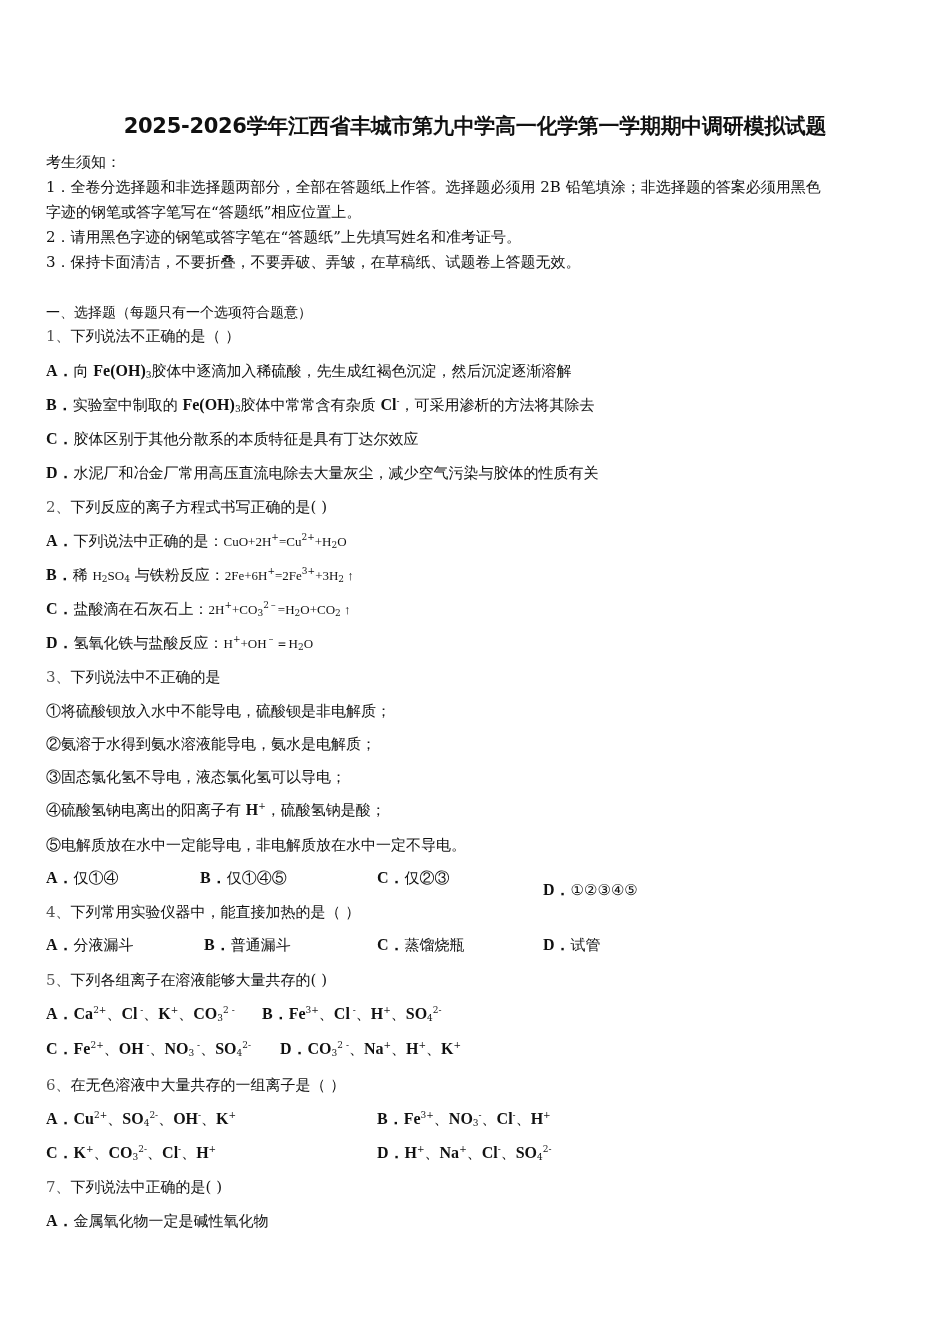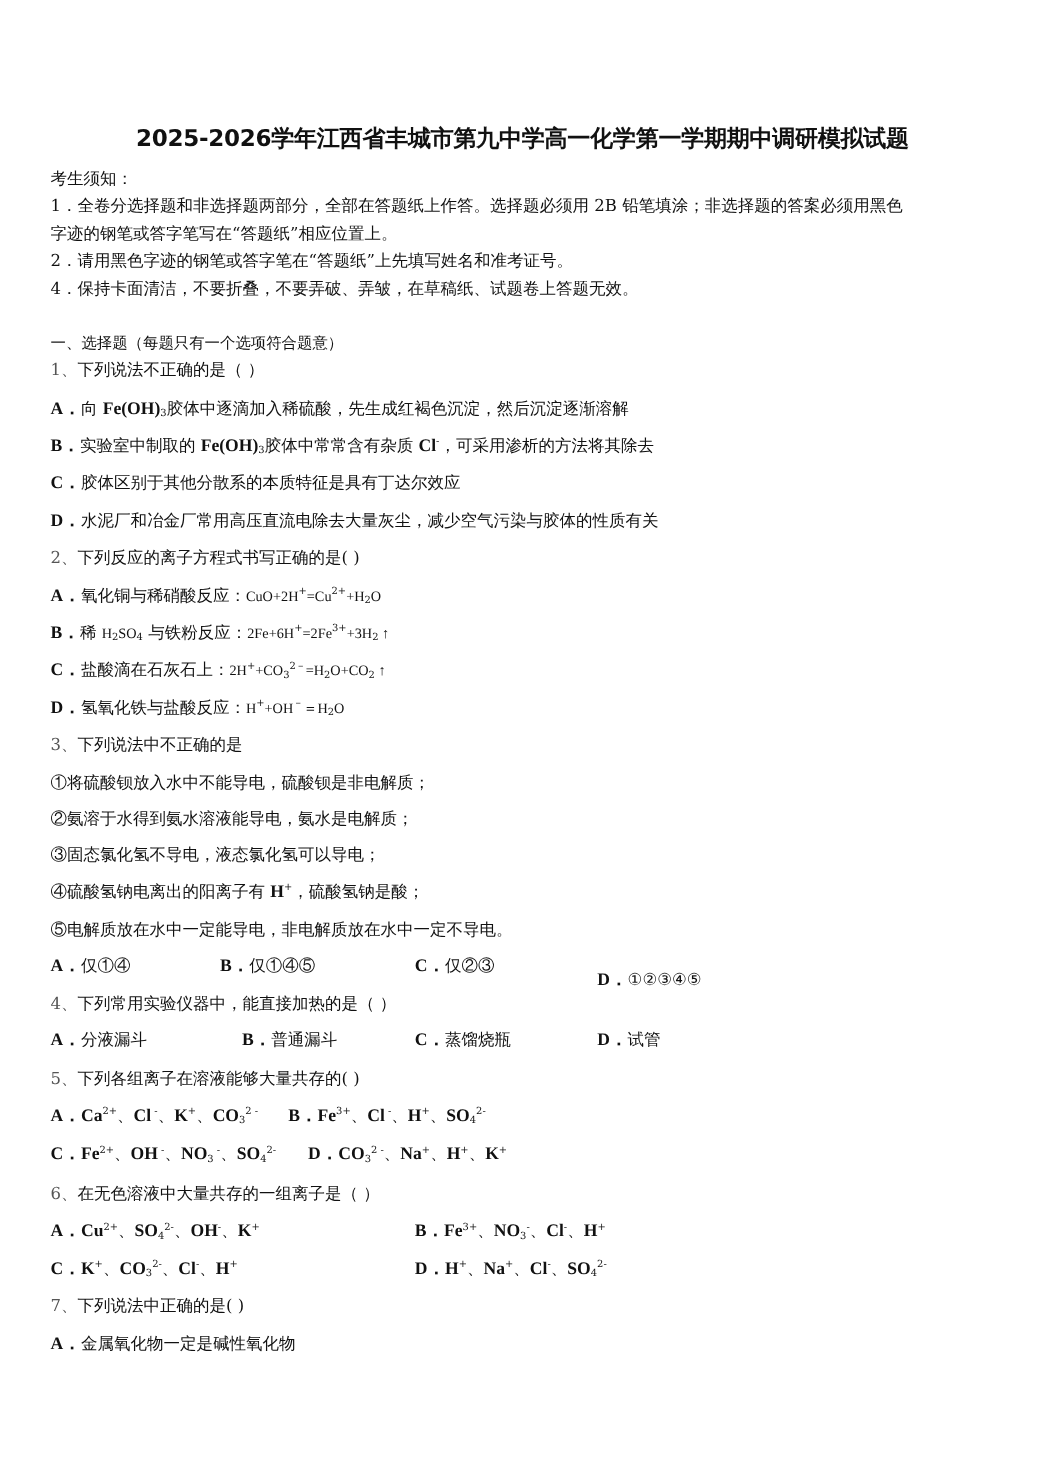--- a/index.html
+++ b/index.html
@@ -31,36 +31,36 @@
 <body>
 
 <div class="page">
 
   <div class="title">2025-2026学年江西省丰城市第九中学高一化学第一学期期中调研模拟试题</div>
 
   <div class="line notice" style="top:152px">考生须知：</div>
   <div class="line notice" style="top:177px">1．全卷分选择题和非选择题两部分，全部在答题纸上作答。选择题必须用 2B 铅笔填涂；非选择题的答案必须用黑色</div>
   <div class="line notice" style="top:202px">字迹的钢笔或答字笔写在“答题纸”相应位置上。</div>
   <div class="line notice" style="top:227px">2．请用黑色字迹的钢笔或答字笔在“答题纸”上先填写姓名和准考证号。</div>
-  <div class="line notice" style="top:252px">4．保持卡面清洁，不要折叠，不要弄破、弄皱，在草稿纸、试题卷上答题无效。</div>
+  <div class="line notice" style="top:252px">3．保持卡面清洁，不要折叠，不要弄破、弄皱，在草稿纸、试题卷上答题无效。</div>
 
   <div class="line" style="top:302px">一、选择题（每题只有一个选项符合题意）</div>
 
   <div class="line q-stem" style="top:326px">
     <span class="qnum">1、</span><span>下列说法不正确的是（    ）</span>
   </div>
   <div class="line opt" style="top:361px"><span class="letter">A．</span><span><span>向 </span><span class="b">Fe(OH)</span><sub>3</sub><span>胶体中逐滴加入稀硫酸，先生成红褐色沉淀，然后沉淀逐渐溶解</span></span></div>
   <div class="line opt" style="top:395px"><span class="letter">B．</span><span><span>实验室中制取的 </span><span class="b">Fe(OH)</span><sub>3</sub><span>胶体中常常含有杂质 </span><span class="b">Cl</span><sup>-</sup><span>，可采用渗析的方法将其除去</span></span></div>
   <div class="line opt" style="top:429px"><span class="letter">C．</span><span><span>胶体区别于其他分散系的本质特征是具有丁达尔效应</span></span></div>
   <div class="line opt" style="top:463px"><span class="letter">D．</span><span><span>水泥厂和冶金厂常用高压直流电除去大量灰尘，减少空气污染与胶体的性质有关</span></span></div>
 
   <div class="line q-stem" style="top:497px">
     <span class="qnum">2、</span><span>下列反应的离子方程式书写正确的是(        )</span>
   </div>
-  <div class="line opt" style="top:531px"><span class="letter">A．</span><span><span>氧化铜与稀硝酸反应：</span><span class="f">CuO+2H</span><sup>+</sup><span class="f">=Cu</span><sup>2+</sup><span class="f">+H</span><sub>2</sub><span class="f">O</span></span></div>
+  <div class="line opt" style="top:531px"><span class="letter">A．</span><span><span>下列说法中正确的是：</span><span class="f">CuO+2H</span><sup>+</sup><span class="f">=Cu</span><sup>2+</sup><span class="f">+H</span><sub>2</sub><span class="f">O</span></span></div>
   <div class="line opt" style="top:565px"><span class="letter">B．</span><span><span>稀 </span><span class="f">H</span><sub>2</sub><span class="f">SO</span><sub>4</sub><span> 与铁粉反应：</span><span class="f">2Fe+6H</span><sup>+</sup><span class="f">=2Fe</span><sup>3+</sup><span class="f">+3H</span><sub>2</sub><span class="f"> ↑</span></span></div>
   <div class="line opt" style="top:599px"><span class="letter">C．</span><span><span>盐酸滴在石灰石上：</span><span class="f">2H</span><sup>+</sup><span class="f">+CO</span><sub>3</sub><sup>2－</sup><span class="f">=H</span><sub>2</sub><span class="f">O+CO</span><sub>2</sub><span class="f"> ↑</span></span></div>
   <div class="line opt" style="top:633px"><span class="letter">D．</span><span><span>氢氧化铁与盐酸反应：</span><span class="f">H</span><sup>+</sup><span class="f">+OH</span><sup>－</sup><span class="f">＝H</span><sub>2</sub><span class="f">O</span></span></div>
 
   <div class="line q-stem" style="top:667px">
     <span class="qnum">3、</span><span>下列说法中不正确的是</span>
   </div>
   <div class="line opt" style="top:701px"><span><span>①将硫酸钡放入水中不能导电，硫酸钡是非电解质；</span></span></div>
   <div class="line opt" style="top:734px"><span><span>②氨溶于水得到氨水溶液能导电，氨水是电解质；</span></span></div>
   <div class="line opt" style="top:767px"><span><span>③固态氯化氢不导电，液态氯化氢可以导电；</span></span></div>
@@ -68,21 +68,21 @@
   <div class="line opt" style="top:800px"><span><span>④硫酸氢钠电离出的阳离子有 </span><span class="b">H</span><sup>+</sup><span>，硫酸氢钠是酸；</span></span></div>
   <div class="col opt" style="left:46px;top:868px"><span class="letter">A．</span><span><span>仅①④</span></span></div>
   <div class="col opt" style="left:200px;top:868px"><span class="letter">B．</span><span><span>仅①④⑤</span></span></div>
   <div class="col opt" style="left:377px;top:868px"><span class="letter">C．</span><span><span>仅②③</span></span></div>
   <div class="col opt" style="left:543px;top:880px"><span class="letter">D．</span><span><span>①②③④⑤</span></span></div>
 
   <div class="line q-stem" style="top:902px">
     <span class="qnum">4、</span><span>下列常用实验仪器中，能直接加热的是（        ）</span>
   </div>
   <div class="col opt" style="left:46px;top:935px"><span class="letter">A．</span><span><span>分液漏斗</span></span></div>
-  <div class="col opt" style="left:220px;top:935px"><span class="letter">B．</span><span><span>普通漏斗</span></span></div>
+  <div class="col opt" style="left:204px;top:935px"><span class="letter">B．</span><span><span>普通漏斗</span></span></div>
   <div class="col opt" style="left:377px;top:935px"><span class="letter">C．</span><span><span>蒸馏烧瓶</span></span></div>
   <div class="col opt" style="left:543px;top:935px"><span class="letter">D．</span><span><span>试管</span></span></div>
 
   <div class="line q-stem" style="top:970px">
     <span class="qnum">5、</span><span>下列各组离子在溶液能够大量共存的(     )</span>
   </div>
   <div class="col opt" style="left:46px;top:1004px"><span class="letter">A．</span><span><span class="b">Ca</span><sup>2+</sup><span>、</span><span class="b">Cl</span><sup> -</sup><span>、</span><span class="b">K</span><sup>+</sup><span>、</span><span class="b">CO</span><sub>3</sub><sup>2 -</sup></span></div>
   <div class="col opt" style="left:262px;top:1004px"><span class="letter">B．</span><span><span class="b">Fe</span><sup>3+</sup><span>、</span><span class="b">Cl</span><sup> -</sup><span>、</span><span class="b">H</span><sup>+</sup><span>、</span><span class="b">SO</span><sub>4</sub><sup>2-</sup></span></div>
   <div class="col opt" style="left:46px;top:1039px"><span class="letter">C．</span><span><span class="b">Fe</span><sup>2+</sup><span>、</span><span class="b">OH</span><sup> -</sup><span>、</span><span class="b">NO</span><sub>3</sub><sup> -</sup><span>、</span><span class="b">SO</span><sub>4</sub><sup>2-</sup></span></div>
   <div class="col opt" style="left:280px;top:1039px"><span class="letter">D．</span><span><span class="b">CO</span><sub>3</sub><sup>2 -</sup><span>、</span><span class="b">Na</span><sup>+</sup><span>、</span><span class="b">H</span><sup>+</sup><span>、</span><span class="b">K</span><sup>+</sup></span></div>

